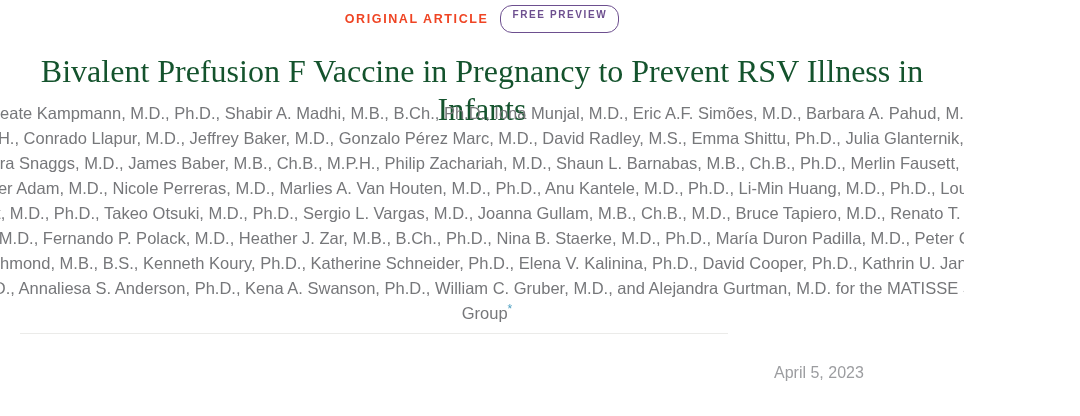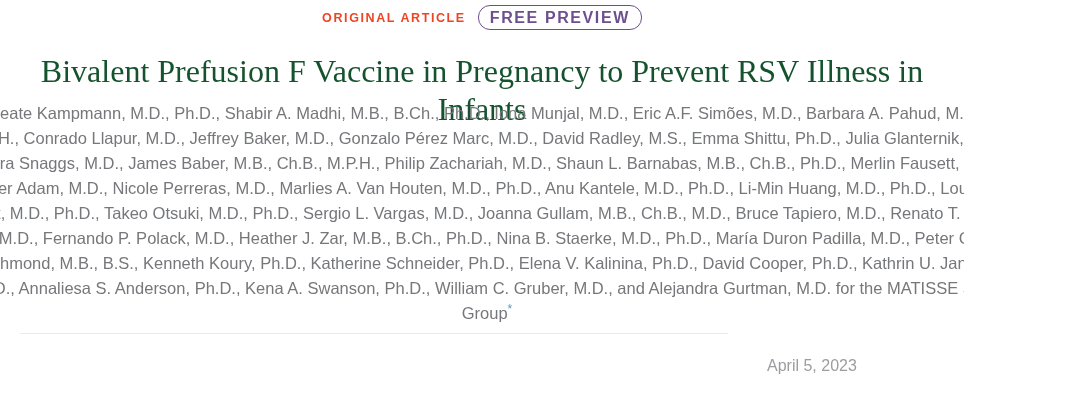--- a/index.html
+++ b/index.html
@@ -14,22 +14,22 @@
   .kicker-row{
     position:absolute;top:5px;left:0;right:0;
     display:flex;align-items:center;justify-content:center;gap:12px;
   }
   .article-type{
     color:#ef4423;
     font-size:12.5px;font-weight:bold;letter-spacing:1.6px;
   }
   .free-preview-pill{
     color:#6d4f8f;border:1.5px solid #6d4f8f;border-radius:12px;
-    padding:3px 11px 2px 11px;
-    font-size:16px;font-weight:bold;letter-spacing:1.6px;
+    padding:3px 11px 12px 11px;
+    font-size:10px;font-weight:bold;letter-spacing:1.6px;
     background:#ffffff;
   }
   
   .title{
     position:absolute;top:40px;left:0;right:0;
     margin:12px;text-align:center;
     font-family:"Liberation Serif","DejaVu Serif",serif;
     font-weight:normal;
     font-size:32px;line-height:38px;
     color:#14532d;
@@ -50,21 +50,21 @@
   .divider{
     position:absolute;top:333px;left:20px;width:708px;height:1px;
     background:#ebebe9;border:none;margin:0;
   }
   
   .meta-block{
     position:absolute;top:344px;left:758px;
     font-size:16px;line-height:25px;
     color:#9c9da0;
   }
-  .meta-line{margin:9px;}
+  .meta-line{margin:16px;}
   
   .abstract-heading{
     position:absolute;top:381px;left:22px;margin:0;
     font-family:"Liberation Serif","DejaVu Serif",serif;
     font-weight:600;
     font-size:27px;line-height:32px;
     color:#1f1f1f;
   }
 </style>
 </head>

